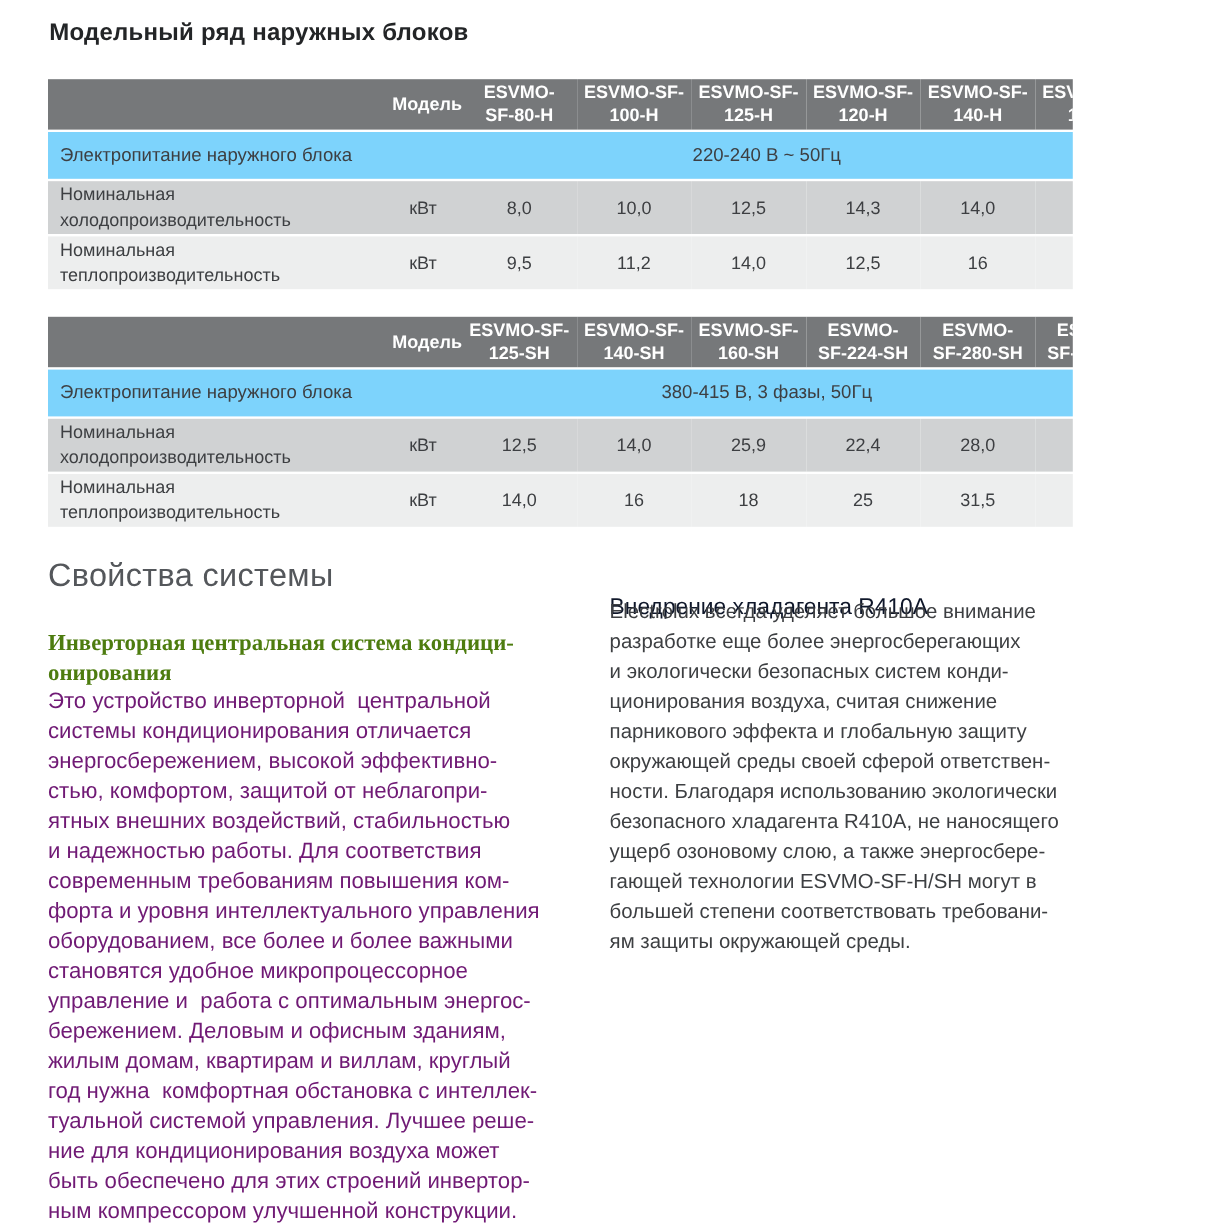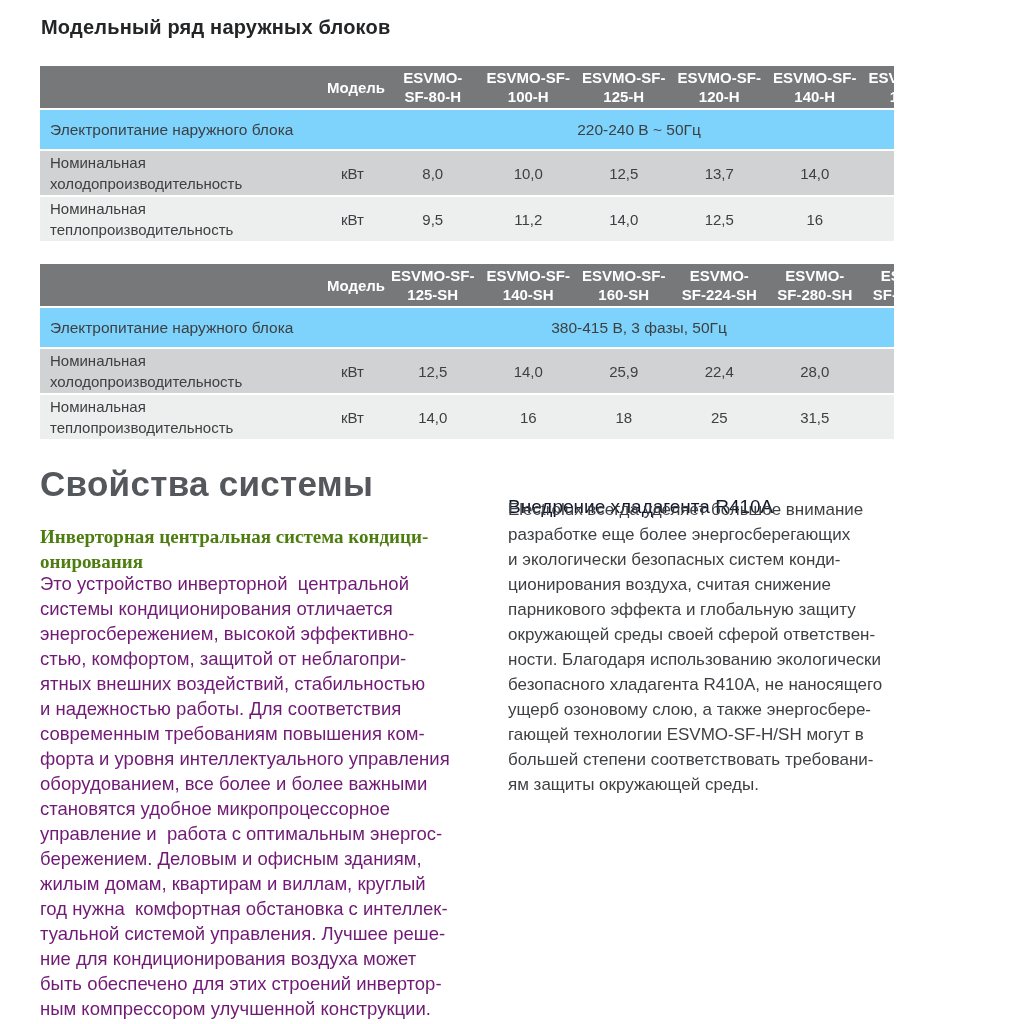--- a/index.html
+++ b/index.html
@@ -45,21 +45,21 @@
   .data-row.light td { background:#edeeee; }
   .cell-label {
     text-align:left; padding-left:10px;
     white-space:pre-line; font-size:15.5px; line-height:21px;
   }
   .cell-unit  { text-align:center; }
   .cell-value { text-align:center; }
   
   .section-heading {
     position:absolute; left:40px; top:464px;
-    font-size:35px; font-weight:bold; color:#54575b;
+    font-size:27px; font-weight:normal; color:#54575b;
     letter-spacing:0.3px;
   }
   .col-left-subhead {
     position:absolute; left:40px; top:524px; width:460px;
     font-size:19px; font-weight:bold; color:#4d7c0f;
     line-height:25px; white-space:pre-line;font-family:Liberation Serif, serif;
   }
   .col-left-body {
     position:absolute; left:40px; top:571px; width:470px;
     font-size:18.5px; line-height:25px; color:#701a75;
@@ -113,21 +113,21 @@
       <td class="power-label">Электропитание наружного блока</td>
       <td class="power-value" colspan="7">220-240 В ~ 50Гц</td>
     </tr>
     <tr class="data-row gray">
       <td class="cell-label">Номинальная
 холодопроизводительность</td>
       <td class="cell-unit">кВт</td>
       <td class="cell-value">8,0</td>
       <td class="cell-value">10,0</td>
       <td class="cell-value">12,5</td>
-      <td class="cell-value">13,7</td>
+      <td class="cell-value">14,3</td>
       <td class="cell-value">14,0</td>
       <td class="cell-value">16,0</td>
     </tr>
     <tr class="data-row light">
       <td class="cell-label">Номинальная
 теплопроизводительность</td>
       <td class="cell-unit">кВт</td>
       <td class="cell-value">9,5</td>
       <td class="cell-value">11,2</td>
       <td class="cell-value">14,0</td>

